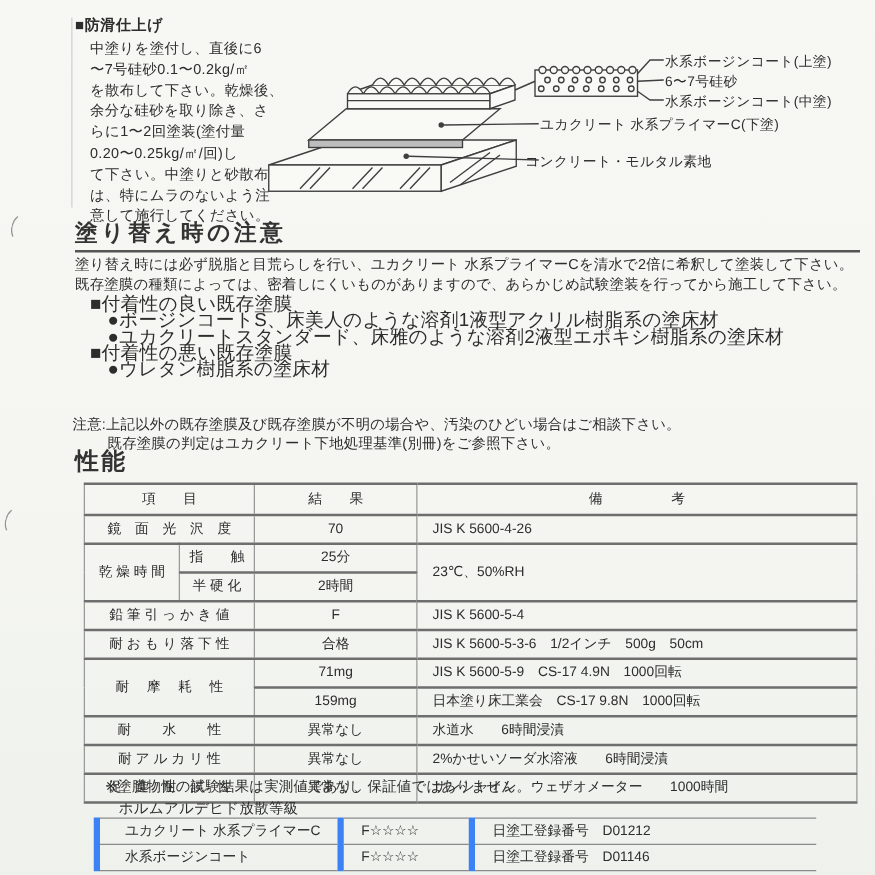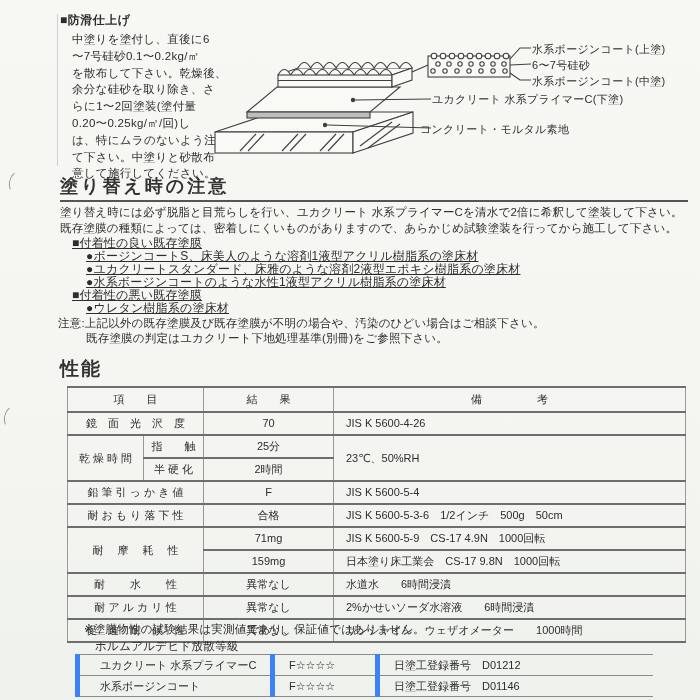--- a/index.html
+++ b/index.html
@@ -28,23 +28,23 @@
     border-right-color:transparent;border-top-color:transparent;border-bottom-color:transparent;
     transform:rotate(14deg);}
   .punch1{left:9px;top:171px;}
   .punch2{left:4px;top:406px;}
   .punch3{left:-6px;top:579px;}
   
   .repaint-title{left:60px;top:174px;font-family:"Liberation Serif","DejaVu Serif",serif;
     font-size:18px;font-weight:600;letter-spacing:3px;color:#333;}
   .rule{left:60px;top:200px;width:628px;height:2px;background:#555;}
   .repaint-paras{left:60px;top:205px;font-size:11.5px;line-height:15.5px;letter-spacing:0.2px;}
-  .adhesion-list{left:72px;top:237px;font-size:12px;line-height:13.1px;letter-spacing:0.2px;text-decoration:underline;}
+  .adhesion-list{left:72px;top:237px;font-size:15px;line-height:13.1px;letter-spacing:0.2px;}
   .adhesion-list .sub{padding-left:14px;}
-  .repaint-notes{left:58px;top:316px;font-size:11.5px;line-height:15px;letter-spacing:0.2px;}
+  .repaint-notes{left:58px;top:333px;font-size:11.5px;line-height:15px;letter-spacing:0.2px;}
   .repaint-notes .n2{padding-left:28px;}
   
   .perf-title{left:60px;top:356px;font-family:"Liberation Serif","DejaVu Serif",serif;
     font-size:19px;font-weight:600;letter-spacing:2px;color:#333;}
   .perf-table{left:67px;top:386px;}
   table{border-collapse:collapse;table-layout:fixed;}
   .perf-table table{width:618px;}
   .perf-table th,.perf-table td{
     border-top:2px solid #6e6e6e;border-bottom:2px solid #6e6e6e;
     border-left:1px solid #999;border-right:1px solid #999;
@@ -73,22 +73,22 @@
 <div class="abs punch punch3"></div>
 
 <div class="abs antislip-title">■防滑仕上げ</div>
 <div class="abs antislip-lines">
   <div>中塗りを塗付し、直後に6</div>
   <div>〜7号硅砂0.1〜0.2kg/㎡</div>
   <div>を散布して下さい。乾燥後、</div>
   <div>余分な硅砂を取り除き、さ</div>
   <div>らに1〜2回塗装(塗付量</div>
   <div>0.20〜0.25kg/㎡/回)し</div>
+  <div>て下さい。中塗りと砂散布</div>
   <div>は、特にムラのないよう注</div>
-  <div>て下さい。中塗りと砂散布</div>
   <div>意して施行してください。</div>
 </div>
 
 <div class="abs diagram">
   <svg width="330" height="148" viewBox="0 0 330 148">
     <g stroke="#3f3f3f" stroke-width="1.1" fill="none">
 
       <g>
         <polygon points="5,104 143,104 203,84 65,84" fill="#f9faf6"></polygon>
         <rect x="5" y="104" width="138" height="21" fill="#f9faf6"></rect>
@@ -164,21 +164,20 @@
 <div class="abs repaint-title">塗り替え時の注意</div>
 <div class="abs rule"></div>
 <div class="abs repaint-paras">
   <div>塗り替え時には必ず脱脂と目荒らしを行い、ユカクリート 水系プライマーCを清水で2倍に希釈して塗装して下さい。</div>
   <div>既存塗膜の種類によっては、密着しにくいものがありますので、あらかじめ試験塗装を行ってから施工して下さい。</div>
 </div>
 <div class="abs adhesion-list">
   <div>■付着性の良い既存塗膜</div>
   <div class="sub">●ボージンコートS、床美人のような溶剤1液型アクリル樹脂系の塗床材</div>
   <div class="sub">●ユカクリートスタンダード、床雅のような溶剤2液型エポキシ樹脂系の塗床材</div>
-  <div class="sub">●水系ボージンコートのような水性1液型アクリル樹脂系の塗床材</div>
   <div>■付着性の悪い既存塗膜</div>
   <div class="sub">●ウレタン樹脂系の塗床材</div>
 </div>
 <div class="abs repaint-notes">
   <div>注意:上記以外の既存塗膜及び既存塗膜が不明の場合や、汚染のひどい場合はご相談下さい。</div>
   <div class="n2">既存塗膜の判定はユカクリート下地処理基準(別冊)をご参照下さい。</div>
 </div>
 
 <div class="abs perf-title">性能</div>
 <div class="abs perf-table">

